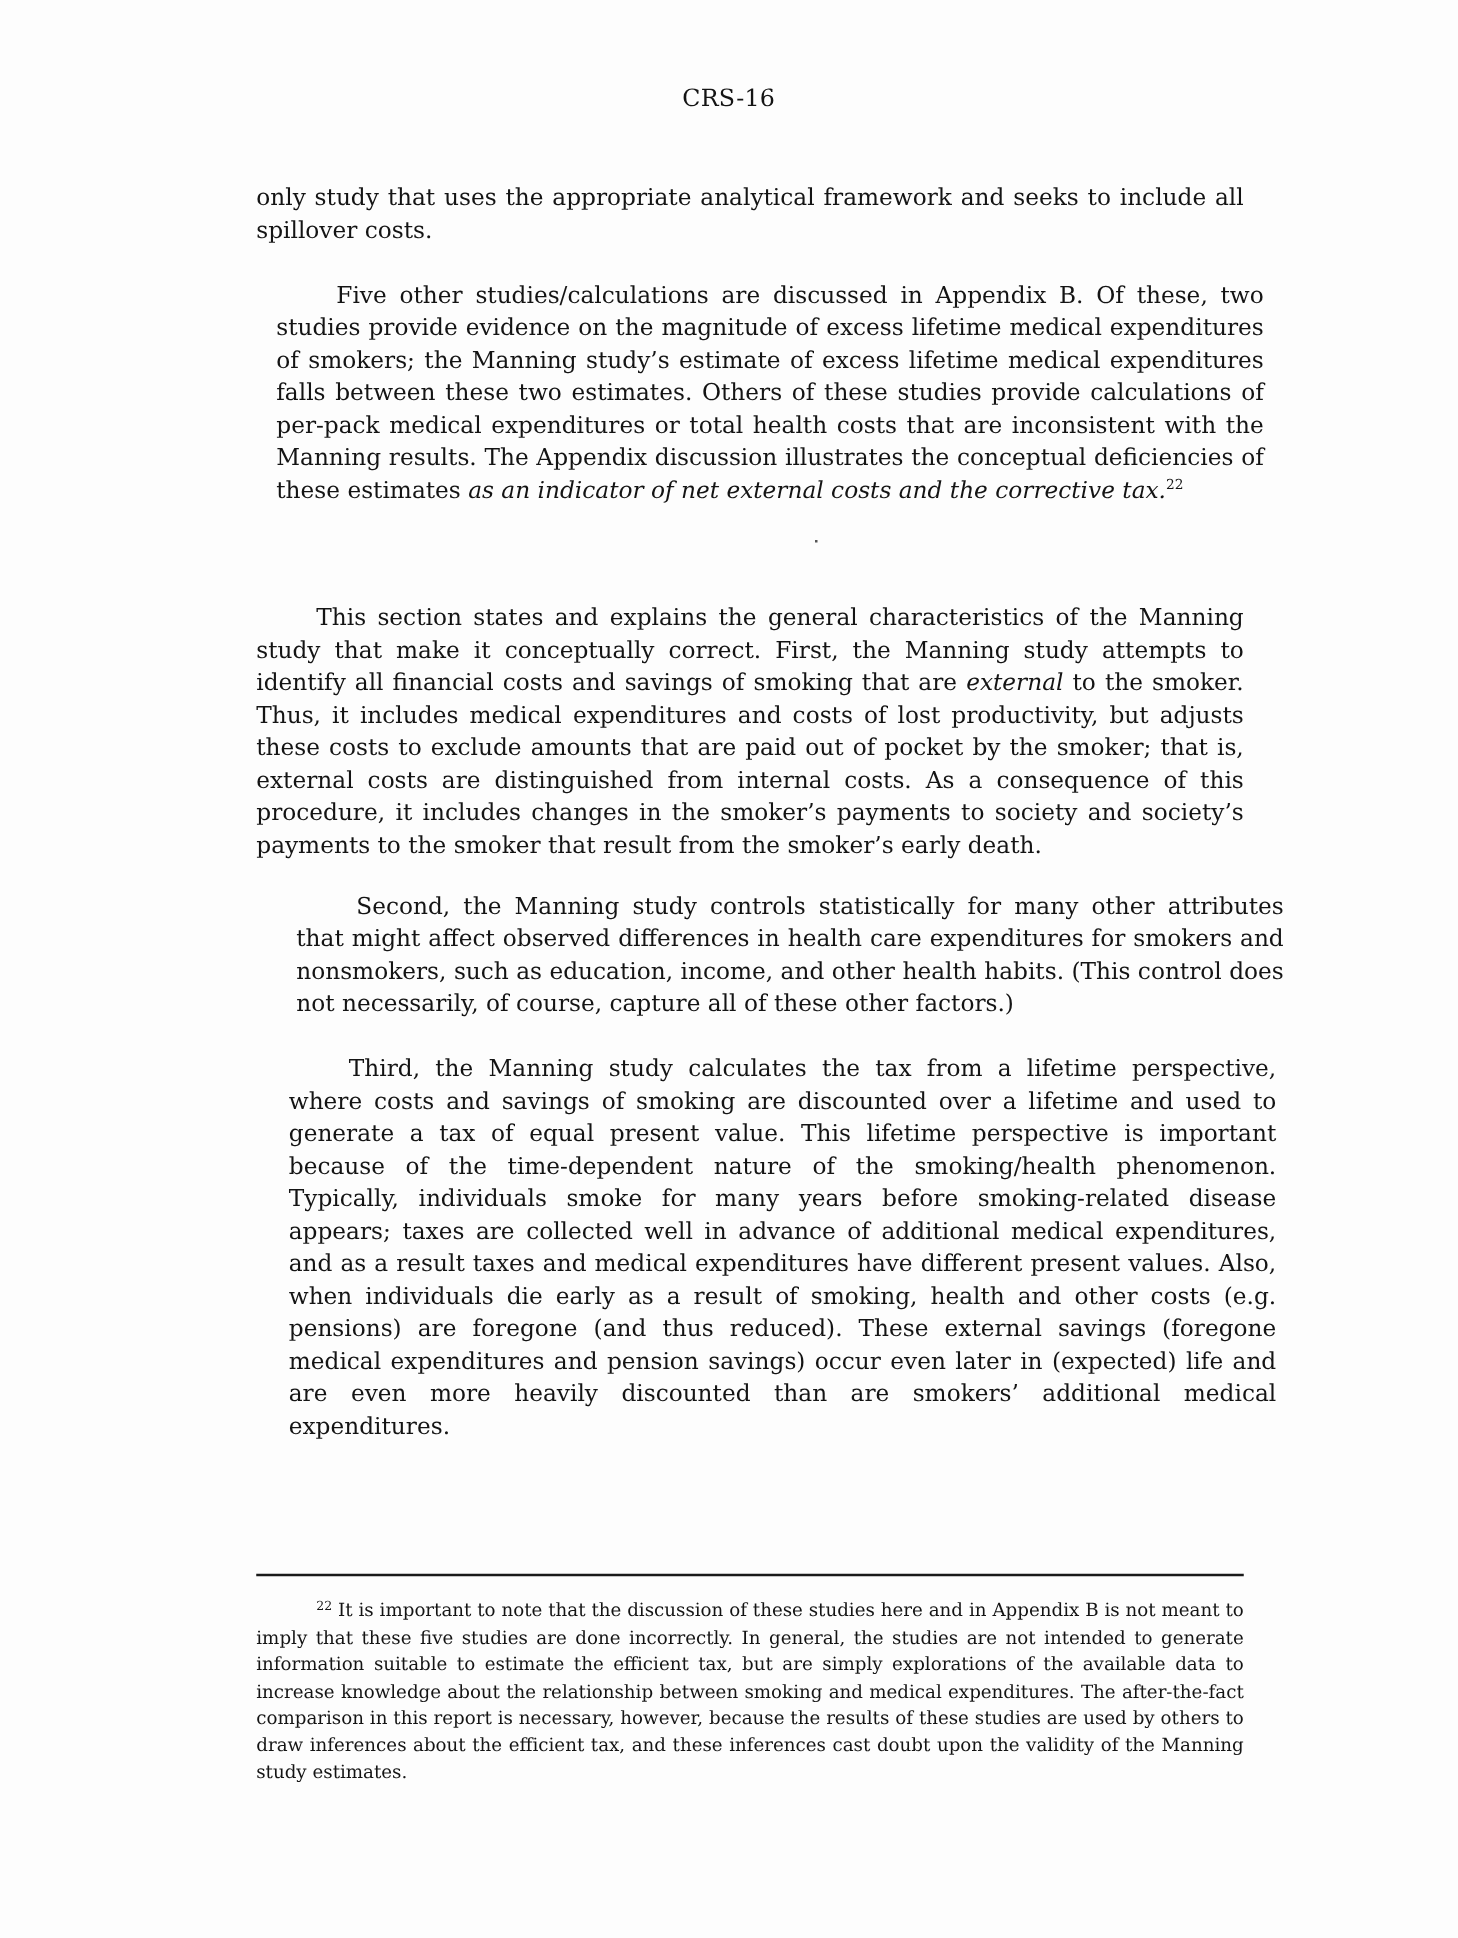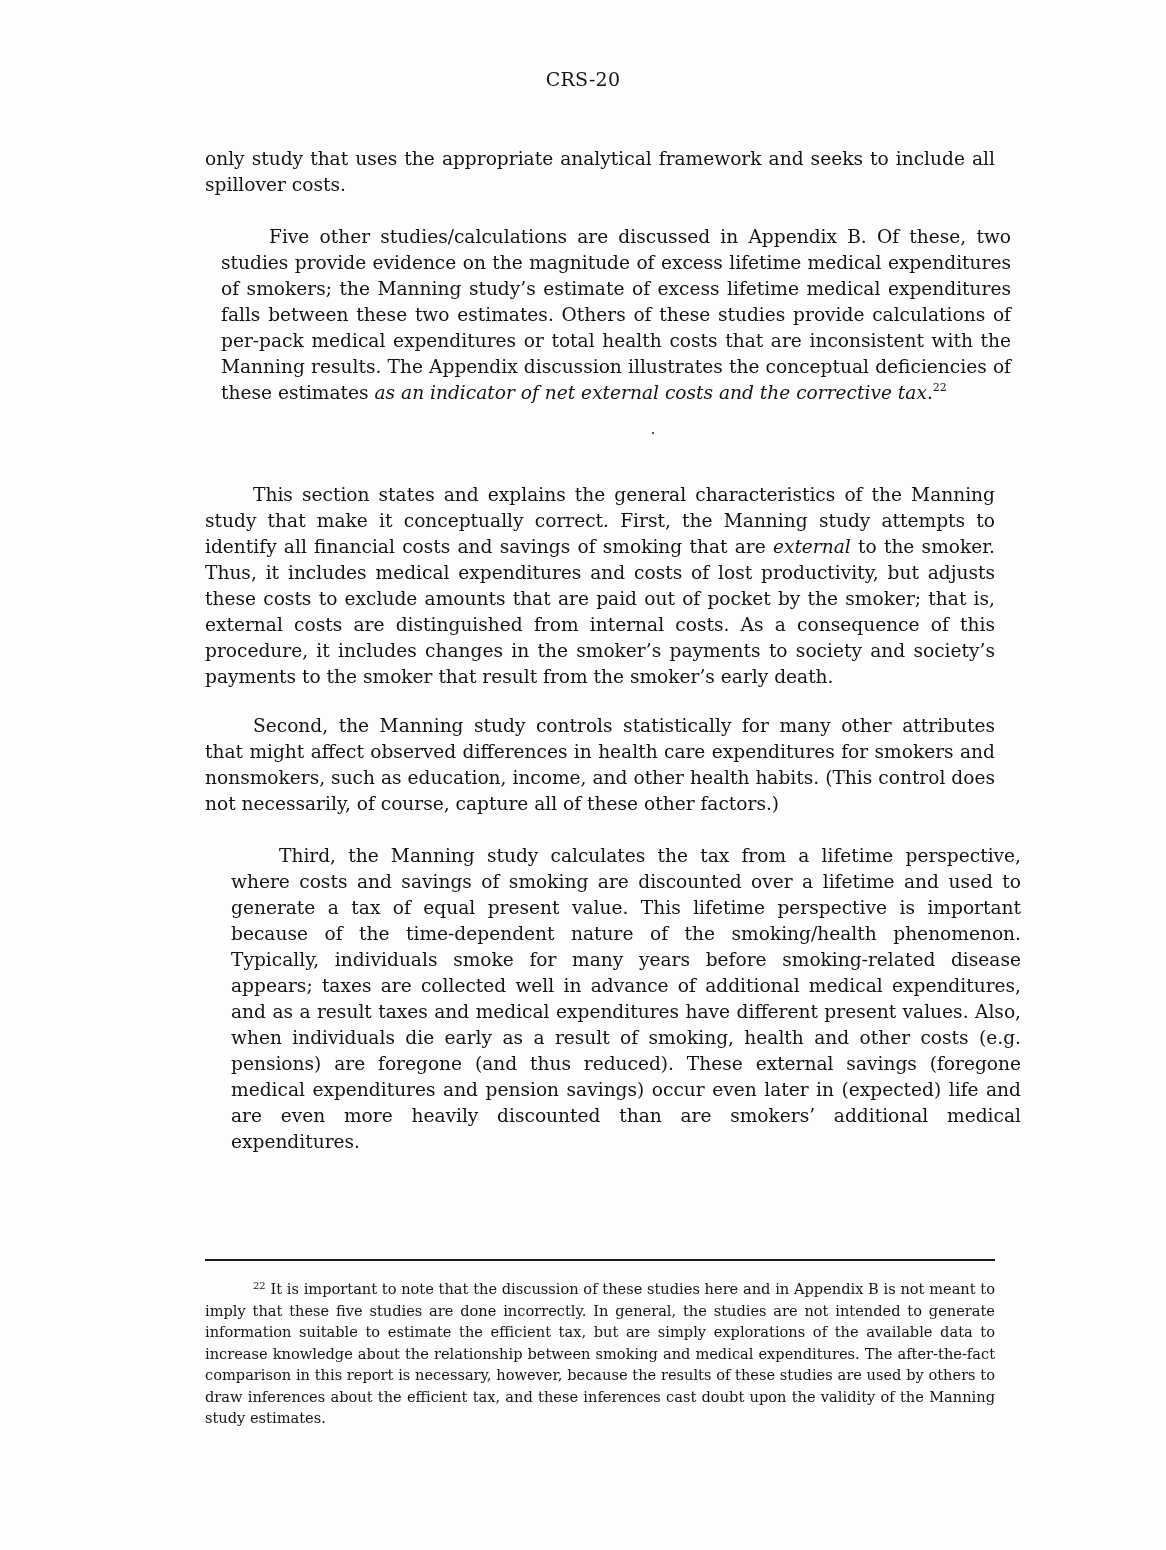--- a/index.html
+++ b/index.html
@@ -34,21 +34,21 @@
     }
     .body-text p {
       margin: 0;
     }
     .indent {
       text-indent: 48px;
     }
     .p1 { top: 146px; }
     .p2 { top: 224px; margin-left: 16px; }
     .p3 { top: 482px; }
-    .p4 { top: 713px; }
+    .p4 { top: 713px; margin-left: 32px; }
     .p5 { top: 843px; margin-left: 26px; }
     em {
       font-style: italic;
     }
     sup {
       font-size: 11px;
       vertical-align: top;
       position: relative;
       top: -5px;
     }
@@ -79,21 +79,21 @@
       top: 432px;
       left: 652px;
       width: 2px;
       height: 2px;
       background: #555;
     }
   </style>
 </head>
 <body>
 
-<div class="page-header">CRS-20</div>
+<div class="page-header">CRS-16</div>
 
 <div class="body-text p1">
   <p>only study that uses the appropriate analytical framework and seeks to include all spillover costs.</p>
 </div>
 
 <div class="body-text p2">
   <p class="indent"><span>Five other studies/calculations are discussed in Appendix B.  Of these, two studies provide evidence on the magnitude of excess lifetime medical expenditures of smokers; the Manning study’s estimate of excess lifetime medical expenditures falls between these two estimates.  Others of these studies provide calculations of per-pack medical expenditures or total health costs that are inconsistent with the Manning results.  The Appendix discussion illustrates the conceptual deficiencies of these estimates </span><em>as an indicator of net external costs and the corrective tax.</em><sup>22</sup></p>
 </div>
 
 <div class="stray-mark"></div>

